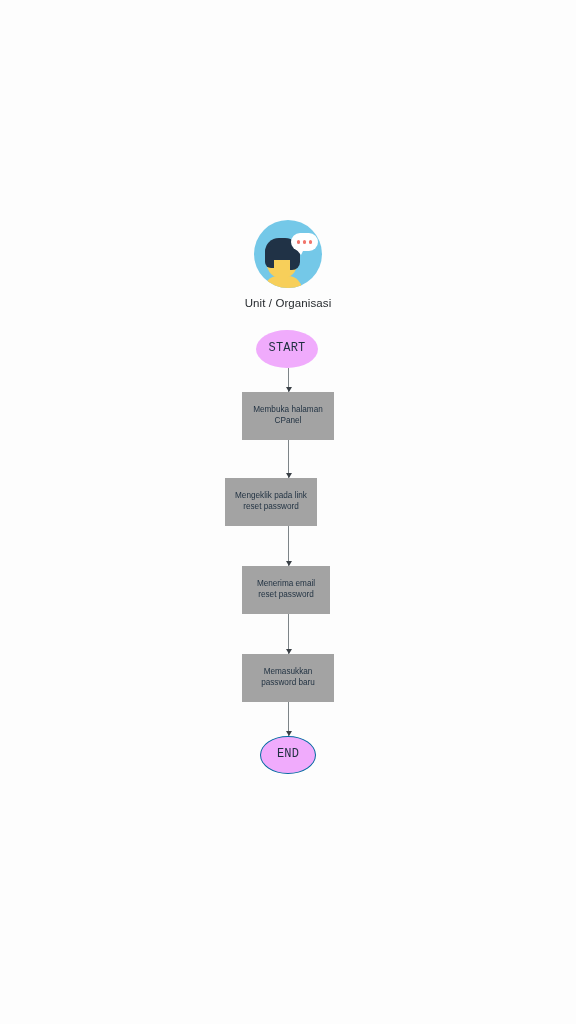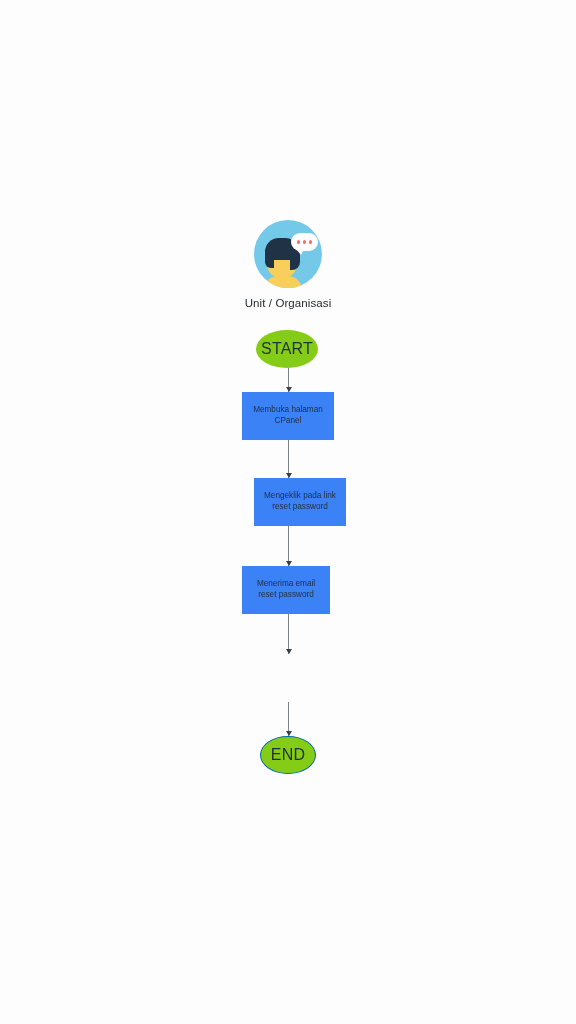--- a/index.html
+++ b/index.html
@@ -130,40 +130,41 @@
     box-sizing: border-box;
     display: flex;
     align-items: center;
     justify-content: center;
     text-align: center;
     color: #1f3040;
     line-height: 1.32;
   }
   .node-terminator {
     border-radius: 50%;
-    background: #84cc16;
-    font-size: 16px;
+    background: #f0abfc;
+    font-size: 12px;
     letter-spacing: 0.2px;
+    font-family: Liberation Mono, monospace;
   }
   .node-terminator.bordered {
     border: 1px solid #0369a1;
   }
   .node-process {
-    background: #3b82f6;
+    background: #a3a3a3;
     font-size: 8.2px;
     padding: 0 7px;
   }
   .node-label {
     display: block;
     white-space: pre-line;
   }
 
   .n-start  { left: 256px; top: 330px; width: 62px;  height: 38px; }
   .n-p1     { left: 242px; top: 392px; width: 92px;  height: 48px; }
-  .n-p2     { left: 254px; top: 478px; width: 92px;  height: 48px; }
+  .n-p2     { left: 225px; top: 478px; width: 92px;  height: 48px; }
   .n-p3     { left: 242px; top: 566px; width: 88px;  height: 48px; }
   .n-p4     { left: 242px; top: 654px; width: 92px;  height: 48px; }
   .n-end    { left: 260px; top: 736px; width: 56px;  height: 38px; }
 
   
   .edge {
     position: absolute;
     left: 288px;
     width: 1px;
     background: #7d8488;
@@ -224,18 +225,22 @@
   <div class="node node-process n-p2">
     <span class="node-label">Mengeklik pada link
 reset password</span>
   </div>
 
   <div class="node node-process n-p3">
     <span class="node-label">Menerima email
 reset password</span>
   </div>
 
+  <div class="node node-process n-p4">
+    <span class="node-label">Memasukkan
+password baru</span>
+  </div>
 
   <div class="node node-terminator bordered n-end">
     <span class="node-label">END</span>
   </div>
 
 </div>
 
 </body></html>

